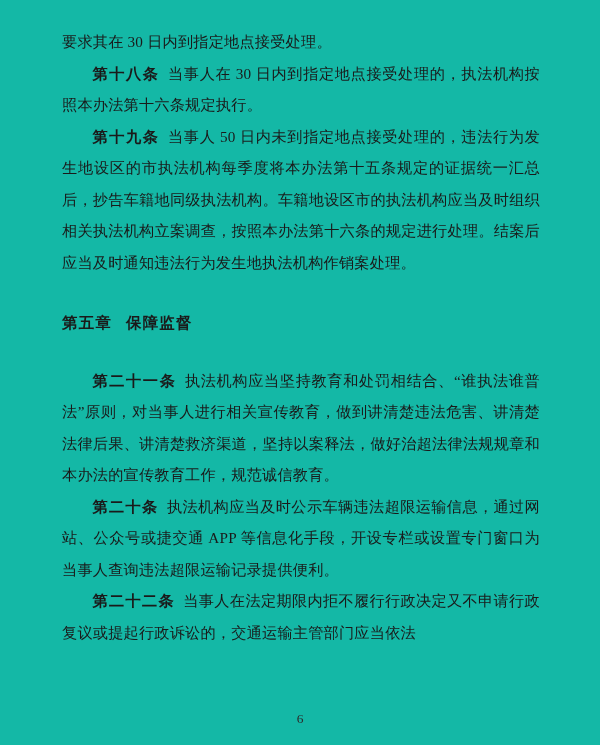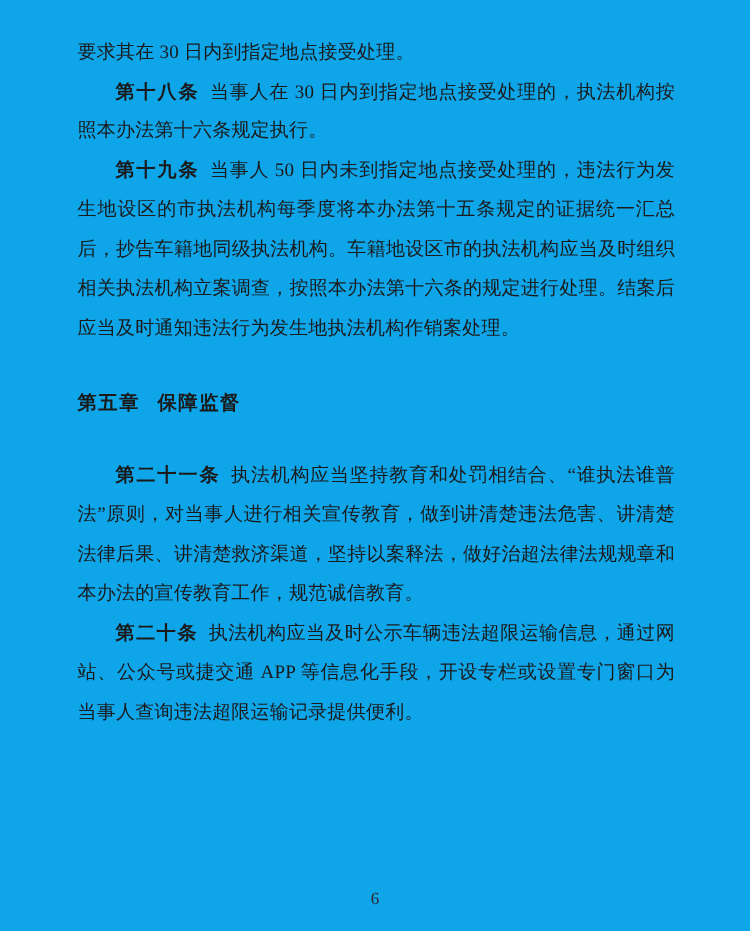--- a/index.html
+++ b/index.html
@@ -13,21 +13,21 @@
     font-family: "Liberation Serif", "DejaVu Serif", serif;
     color: #1a1a1a;
     overflow: hidden;
   }
   .page {
     position: relative;
     width: 600px;
     height: 745px;
     box-sizing: border-box;
     padding: 26px 60px 0 62px;
-    background: #0ea5e9;
+    background: #14b8a6;
   }
   .doc-body {
     font-size: 15.2px;
     line-height: 31.5px;
     letter-spacing: 0.2px;
     text-align: justify;
     text-justify: inter-ideograph;
   }
   p.para {
     margin: 0;
@@ -86,17 +86,20 @@
     </div>
 
     <p class="para">
       <span class="lead">第二十一条</span><span>执法机构应当坚持教育和处罚相结合、“谁执法谁普法”原则，对当事人进行相关宣传教育，做到讲清楚违法危害、讲清楚法律后果、讲清楚救济渠道，坚持以案释法，做好治超法律法规规章和本办法的宣传教育工作，规范诚信教育。</span>
     </p>
 
     <p class="para">
       <span class="lead">第二十条</span><span>执法机构应当及时公示车辆违法超限运输信息，通过网站、公众号或捷交通 APP 等信息化手段，开设专栏或设置专门窗口为当事人查询违法超限运输记录提供便利。</span>
     </p>
 
+    <p class="para">
+      <span class="lead">第二十二条</span><span>当事人在法定期限内拒不履行行政决定又不申请行政复议或提起行政诉讼的，交通运输主管部门应当依法</span>
+    </p>
 
   </div>
 
   <div class="page-number">6</div>
 </div>
 
 </body></html>

